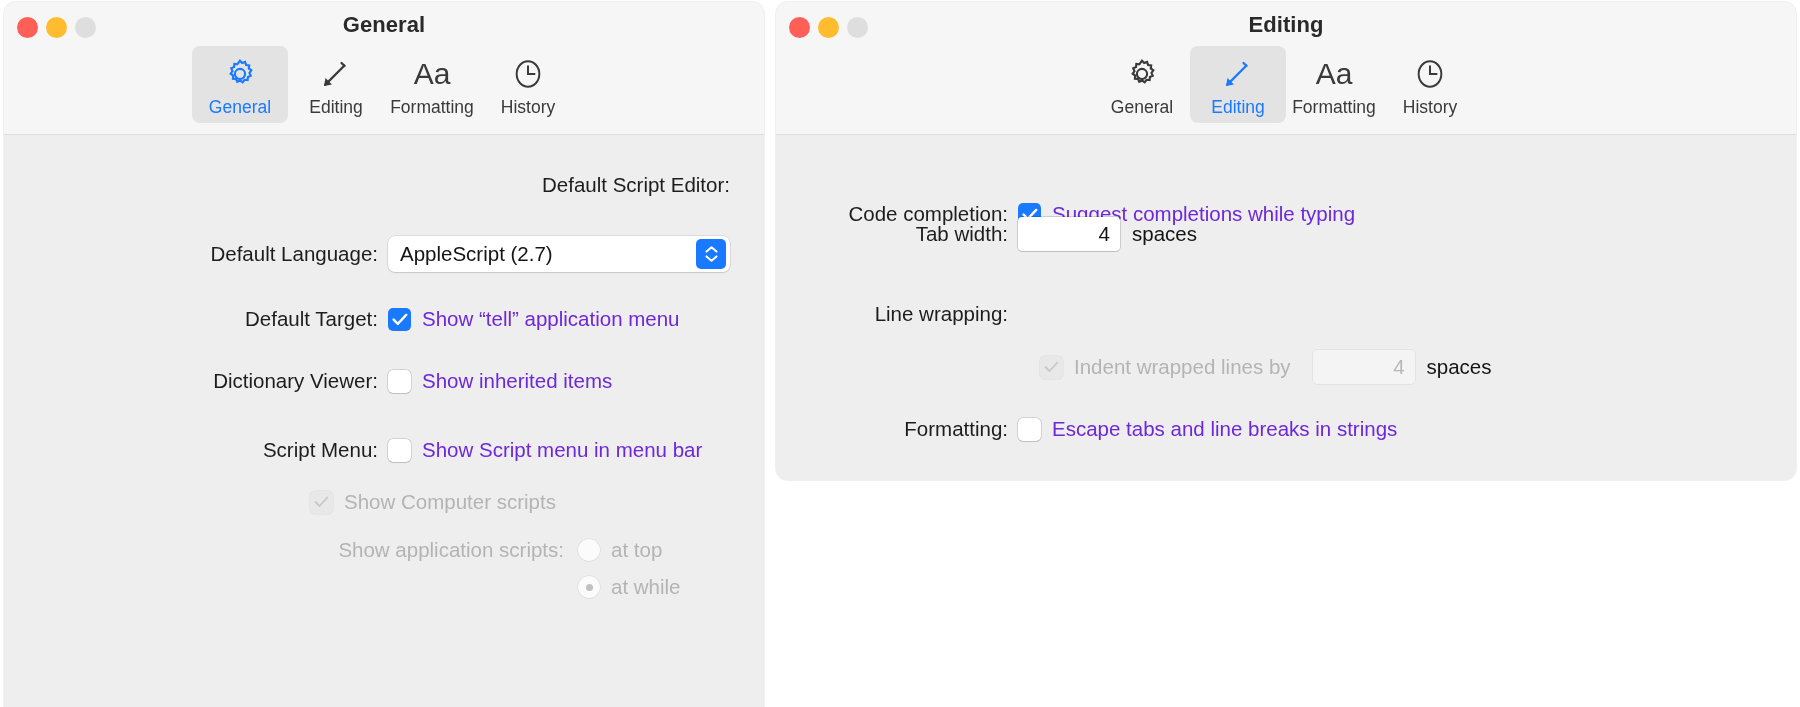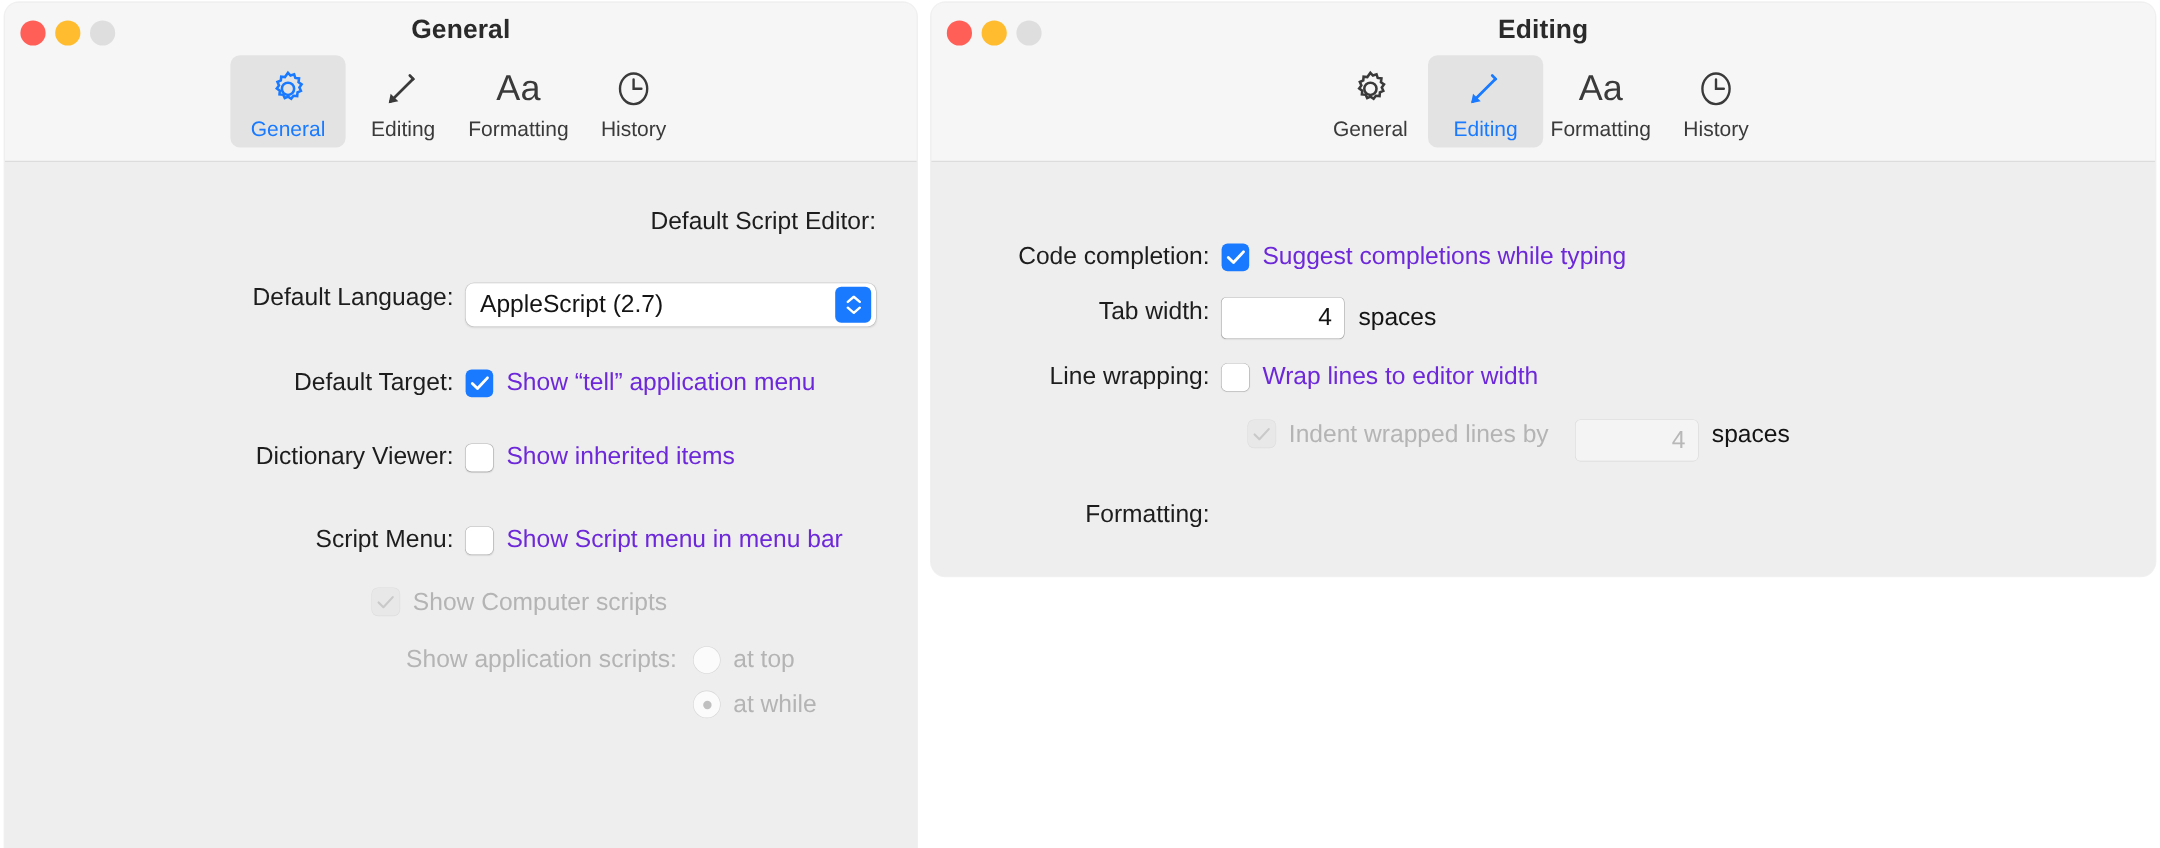--- a/index.html
+++ b/index.html
@@ -106,20 +106,21 @@
   
   .content {
     position: relative;
     background: #efeeee;
     height: calc(100% - 132px);
   }
 
   .row {
     position: absolute;
     display: flex;
+    align-items: center;
     white-space: nowrap;
   }
   .label-col {
     text-align: right;
     font-size: 20.5px;
     color: #1d1d1d;
   }
   .label-col.dim { color: #b4b4b4; }
 
   .ctrl { display: flex; align-items: center; }
@@ -422,47 +423,47 @@
         <span class="ctrl" style="margin-left:10px;">
           <span class="cb checked">
             <svg width="16" height="13" viewBox="0 0 16 13">
                 <path d="M1.6 6.6 L5.9 10.8 L14.2 1.9" fill="none" stroke="#fff" stroke-width="2.4" stroke-linecap="round" stroke-linejoin="round"></path>
               </svg>
           </span>
           <span class="cb-label">Suggest completions while typing</span>
         </span>
       </div>
 
-      <div class="row" style="top:113px; left:0; width:824px; justify-content:flex-start; padding-left:36px; box-sizing:border-box;">
+      <div class="row" style="top:82px; left:0; width:824px; justify-content:flex-start; padding-left:36px; box-sizing:border-box;">
         <span class="label-col" style="width:196px;">Tab width:</span>
         <span class="ctrl" style="margin-left:10px;">
           <span class="tfield">4</span>
           <span class="suffix">spaces</span>
         </span>
       </div>
 
       <div class="row" style="top:167px; left:0; width:1020px; justify-content:flex-start; padding-left:36px; box-sizing:border-box;">
         <span class="label-col" style="width:196px;">Line wrapping:</span>
-        <span class="ctrl" style="margin-left:10px;">
-          <span class="cb"></span>
-          <span class="cb-label">Wrap lines to editor width</span>
-        </span>
       </div>
 
       <div class="row" style="top:215px; left:264px;">
         <span class="cb checked dim">
           <svg width="15" height="12" viewBox="0 0 15 12">
               <path d="M1.5 6.0 L5.5 10.0 L13.3 1.6" fill="none" stroke="#c9c9c9" stroke-width="1.8" stroke-linecap="round" stroke-linejoin="round"></path>
             </svg>
         </span>
         <span class="cb-label dim">Indent wrapped lines by</span>
         <span class="tfield dim" style="margin-left:22px;">4</span>
         <span class="suffix">spaces</span>
       </div>
 
       <div class="row" style="top:282px; left:0; width:1020px; justify-content:flex-start; padding-left:36px; box-sizing:border-box;">
         <span class="label-col" style="width:196px;">Formatting:</span>
+        <span class="ctrl" style="margin-left:10px;">
+          <span class="cb"></span>
+          <span class="cb-label">Escape tabs and line breaks in strings</span>
+        </span>
       </div>
 
     </div>
   </div>
 
 </div>
 
 </body></html>

